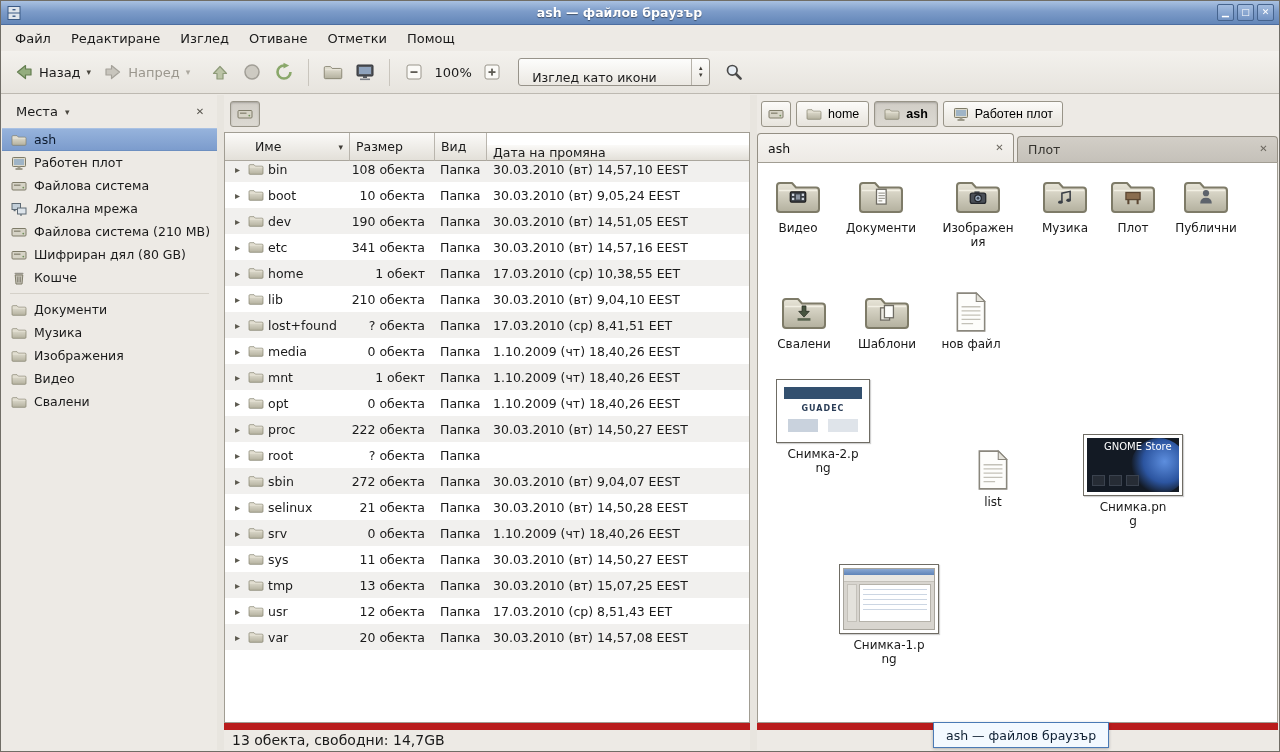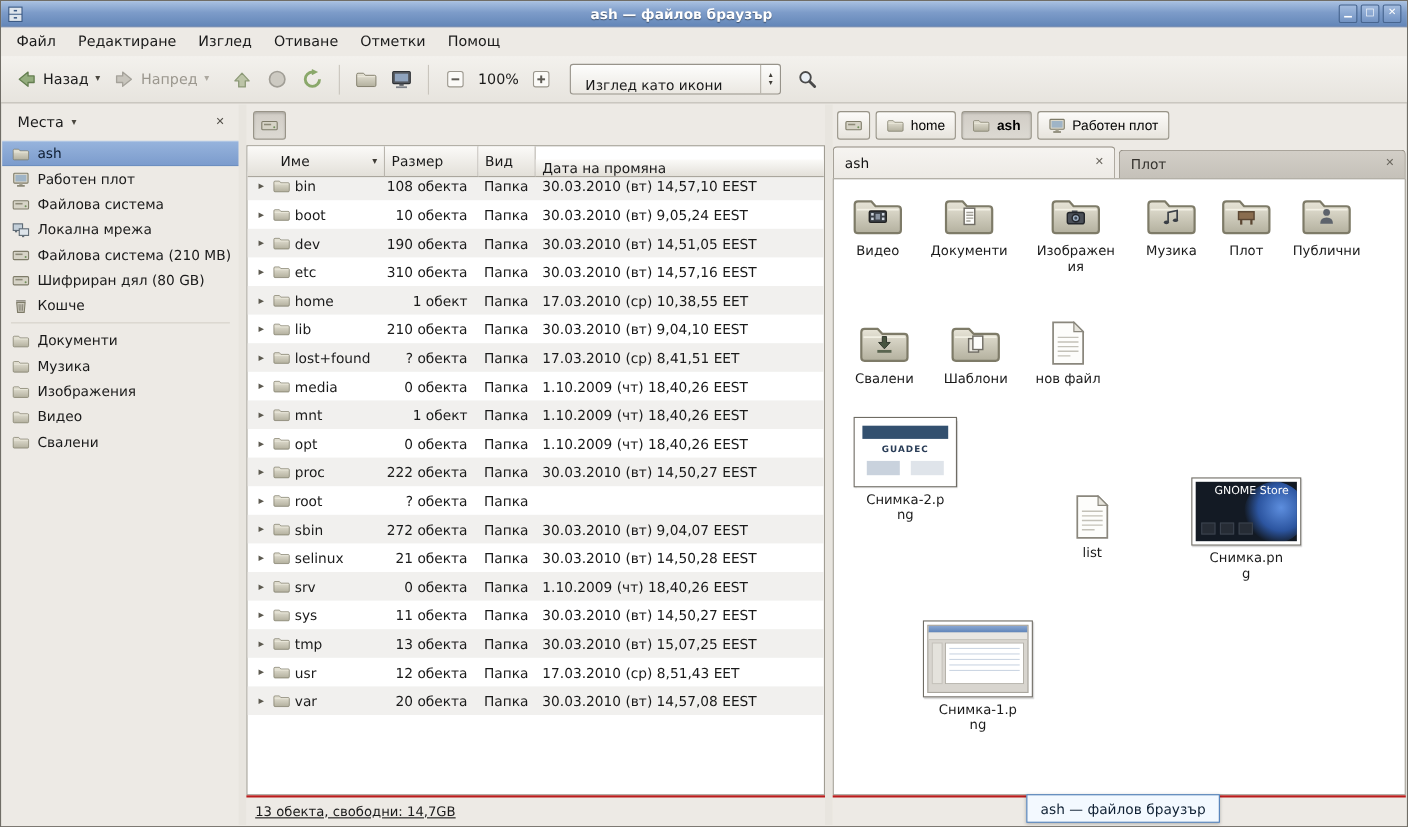--- a/index.html
+++ b/index.html
@@ -76,22 +76,22 @@
   .sort { margin-left:auto; font-size:9px; color:#3f3c36; }
   .trow { display:grid; grid-template-columns:125px 85px 52px auto; height:26px; font-size:12.5px; }
   .trow.alt { background:#f1f0ee; }
   .tc { display:flex; align-items:center; overflow:hidden; white-space:nowrap; }
   .tc.name { gap:4px; padding-left:6px; }
   .tc.size { justify-content:flex-end; padding-right:10px; }
   .tc.kind { padding-left:5px; }
   .tc.date { padding-left:6px; }
   .expander { width:13px; font-size:10px; color:#5c594f; text-align:center; flex:none; }
 
-  .statusbar { position:absolute; left:0; right:0; bottom:0; height:27px; border-top:2px solid #b91c1c;
-    display:flex; align-items:center; padding-left:8px; font-size:12px; background:#edeae5;text-decoration:underline; }
+  .statusbar { position:absolute; left:0; right:0; bottom:0; height:27px; border-top:7px solid #b91c1c;
+    display:flex; align-items:center; padding-left:8px; font-size:14px; background:#edeae5; }
 
   
   .pathbar { position:absolute; top:0; left:0; right:0; height:37px; display:flex; align-items:center; gap:5px; padding:0 4px; }
   .tabbar { position:absolute; top:37px; left:0; right:0; height:30px; display:flex; align-items:flex-end; gap:3px; }
   .tab { display:flex; align-items:center; height:26px; border:1px solid #948f84; border-bottom:none;
     border-radius:4px 4px 0 0; padding:0 6px 0 10px; background:linear-gradient(#d2cec7,#c5c1b9); color:#35332e; font-size:12.5px; }
   .tab.active { height:29px; background:linear-gradient(#f6f4f1,#edeae5); color:#111; }
   .tab1 { width:257px; } .tab2 { flex:1; }
   .tab-label { flex:1; }
   .tab-close { width:15px; height:15px; margin-left:6px; font-size:10px; line-height:14px; text-align:center; color:#6b675f; }
@@ -415,21 +415,21 @@
           </div>
           <div class="trow">
             <span class="tc name">
               <span class="expander">▸</span>
               <span class="micon"><svg viewBox="0 0 48 40">
                   <path d="M3 10 Q3 7 6 7 L18 7 L22 11.5 L42 11.5 Q45 11.5 45 14.5 L45 33 Q45 36 42 36 L6 36 Q3 36 3 33 Z" fill="url(#fgrad)" stroke="#7e7b68" stroke-width="2" stroke-linejoin="round"></path>
                   <path d="M5 14.5 L43 14.5" stroke="#f2f0e4" stroke-width="1.6"></path>
                 </svg></span>
               <span>etc</span>
             </span>
-            <span class="tc size">310 обекта</span>
+            <span class="tc size">341 обекта</span>
             <span class="tc kind">Папка</span>
             <span class="tc date">30.03.2010 (вт) 14,57,16 EEST</span>
           </div>
           <div class="trow alt">
             <span class="tc name">
               <span class="expander">▸</span>
               <span class="micon"><svg viewBox="0 0 48 40">
                   <path d="M3 10 Q3 7 6 7 L18 7 L22 11.5 L42 11.5 Q45 11.5 45 14.5 L45 33 Q45 36 42 36 L6 36 Q3 36 3 33 Z" fill="url(#fgrad)" stroke="#7e7b68" stroke-width="2" stroke-linejoin="round"></path>
                   <path d="M5 14.5 L43 14.5" stroke="#f2f0e4" stroke-width="1.6"></path>
                 </svg></span>

